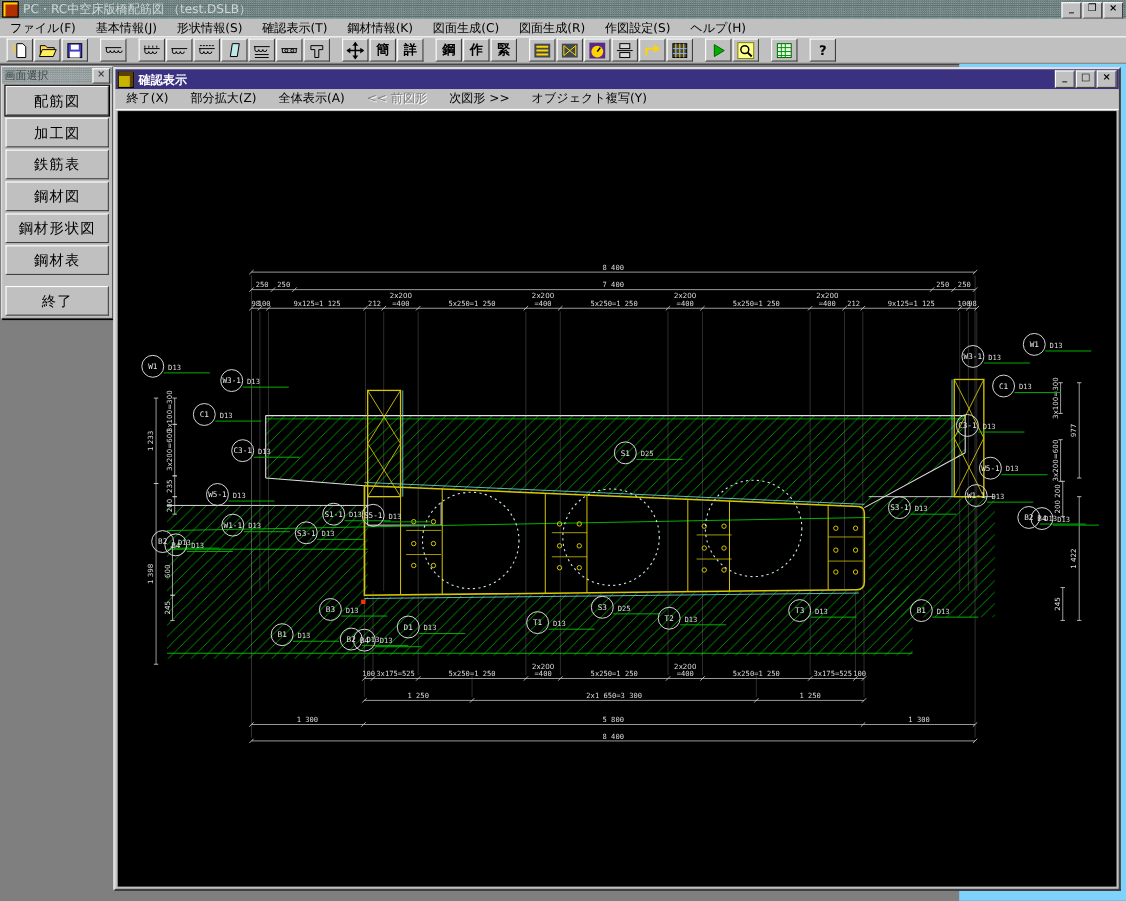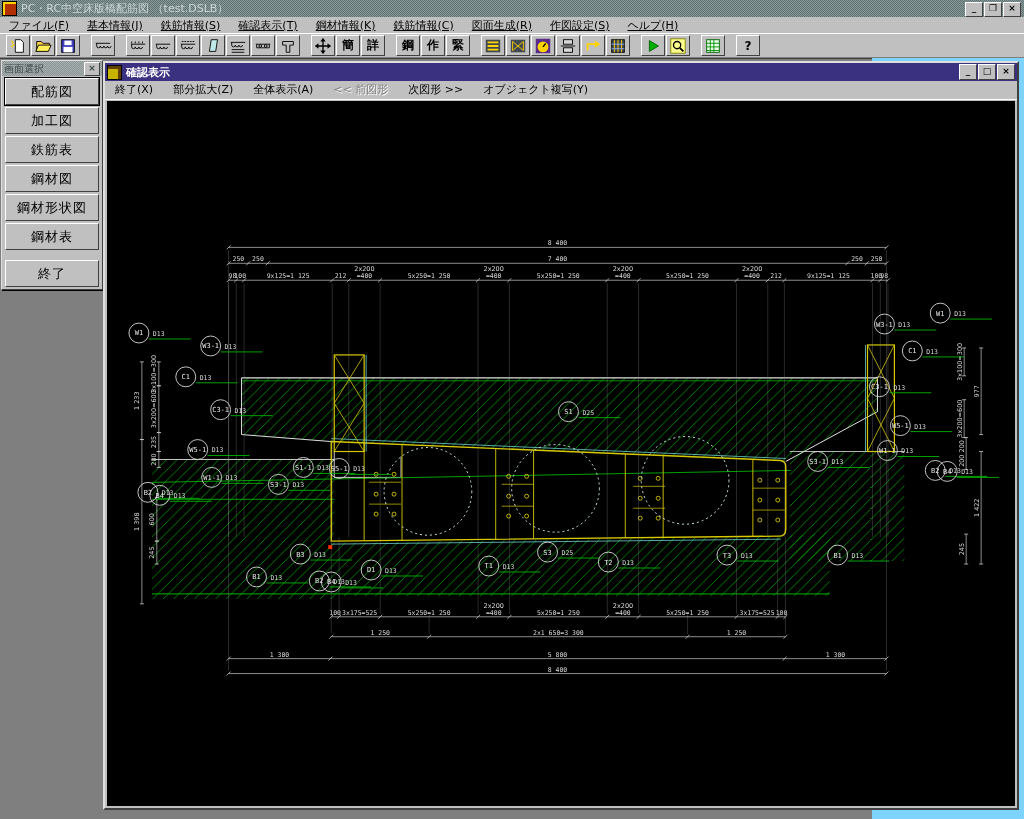--- a/index.html
+++ b/index.html
@@ -9,21 +9,21 @@
   #titlebar{position:absolute;left:0;top:0;width:1024px;height:17px;
     background:conic-gradient(#8a9a9a 25%,#5f7272 0 50%,#8a9a9a 0 75%,#5f7272 0);
     background-size:2px 2px;display:flex;align-items:center;padding-left:2px;box-sizing:border-box;}
   #app-title{color:#cdd6d6;font-size:11px;margin-left:4px;white-space:nowrap;}
   .tb-btns{position:absolute;right:3px;top:2px;display:flex;gap:1px;}
   .wbtn{width:16px;height:13px;background:#c0c0c0;border:1px solid;border-color:#fff #404040 #404040 #fff;
     font-size:9px;line-height:11px;text-align:center;font-weight:bold;}
   #appicon{width:13px;height:13px;background:#b03000;border:1px solid #000;
     display:inline-block;box-shadow:inset 2px 2px 0 #ffd400;}
   #menubar{position:absolute;left:0;top:17px;width:1024px;height:16px;background:#c0c0c0;
-    display:flex;align-items:center;gap:0;text-decoration:underline;}
+    display:flex;align-items:center;gap:0;}
   .menu-item{padding:1px 9px;white-space:nowrap;}
   #toolbar{position:absolute;left:0;top:33px;width:1024px;height:25px;background:#c0c0c0;
     border-top:1px solid #fff;border-bottom:1px solid #808080;display:flex;align-items:center;padding-left:6px;box-sizing:border-box;}
   .tgroup{display:flex;gap:1px;margin-right:11px;}
   .tbtn{width:24px;height:21px;background:#c0c0c0;border:1px solid;border-color:#fff #404040 #404040 #fff;
     display:flex;align-items:center;justify-content:center;font-size:12px;font-weight:bold;box-sizing:border-box;}
   .tbtn svg{width:18px;height:18px;}
   
   #mdi{position:absolute;left:0;top:58px;width:872px;height:761px;background:#7f7f7f;
     border-top:1px solid #404040;}
@@ -63,24 +63,24 @@
     <span id="app-title">PC・RC中空床版橋配筋図 （test.DSLB）</span>
     <span class="tb-btns">
       <span class="wbtn">_</span>
       <span class="wbtn">❐</span>
       <span class="wbtn">×</span>
     </span>
   </div>
   <div id="menubar">
       <span class="menu-item">ファイル(F)</span>
       <span class="menu-item">基本情報(J)</span>
-      <span class="menu-item">鉄筋情報(S)</span>
+      <span class="menu-item">形状情報(S)</span>
       <span class="menu-item">確認表示(T)</span>
       <span class="menu-item">鋼材情報(K)</span>
-      <span class="menu-item">鉄筋情報(C)</span>
+      <span class="menu-item">図面生成(C)</span>
       <span class="menu-item">図面生成(R)</span>
       <span class="menu-item">作図設定(S)</span>
       <span class="menu-item">ヘルプ(H)</span>
     </div>
   <div id="toolbar">
       <span class="tgroup">
         <span class="tbtn">
           <svg viewBox="0 0 20 20">
             <path d="M7 3h6l3 3v11H7z" fill="#fff" stroke="#000"></path>
             <path d="M2 4l3 2-2 1 3 2-3 1 1 2" stroke="#ffd400" fill="none"></path>

